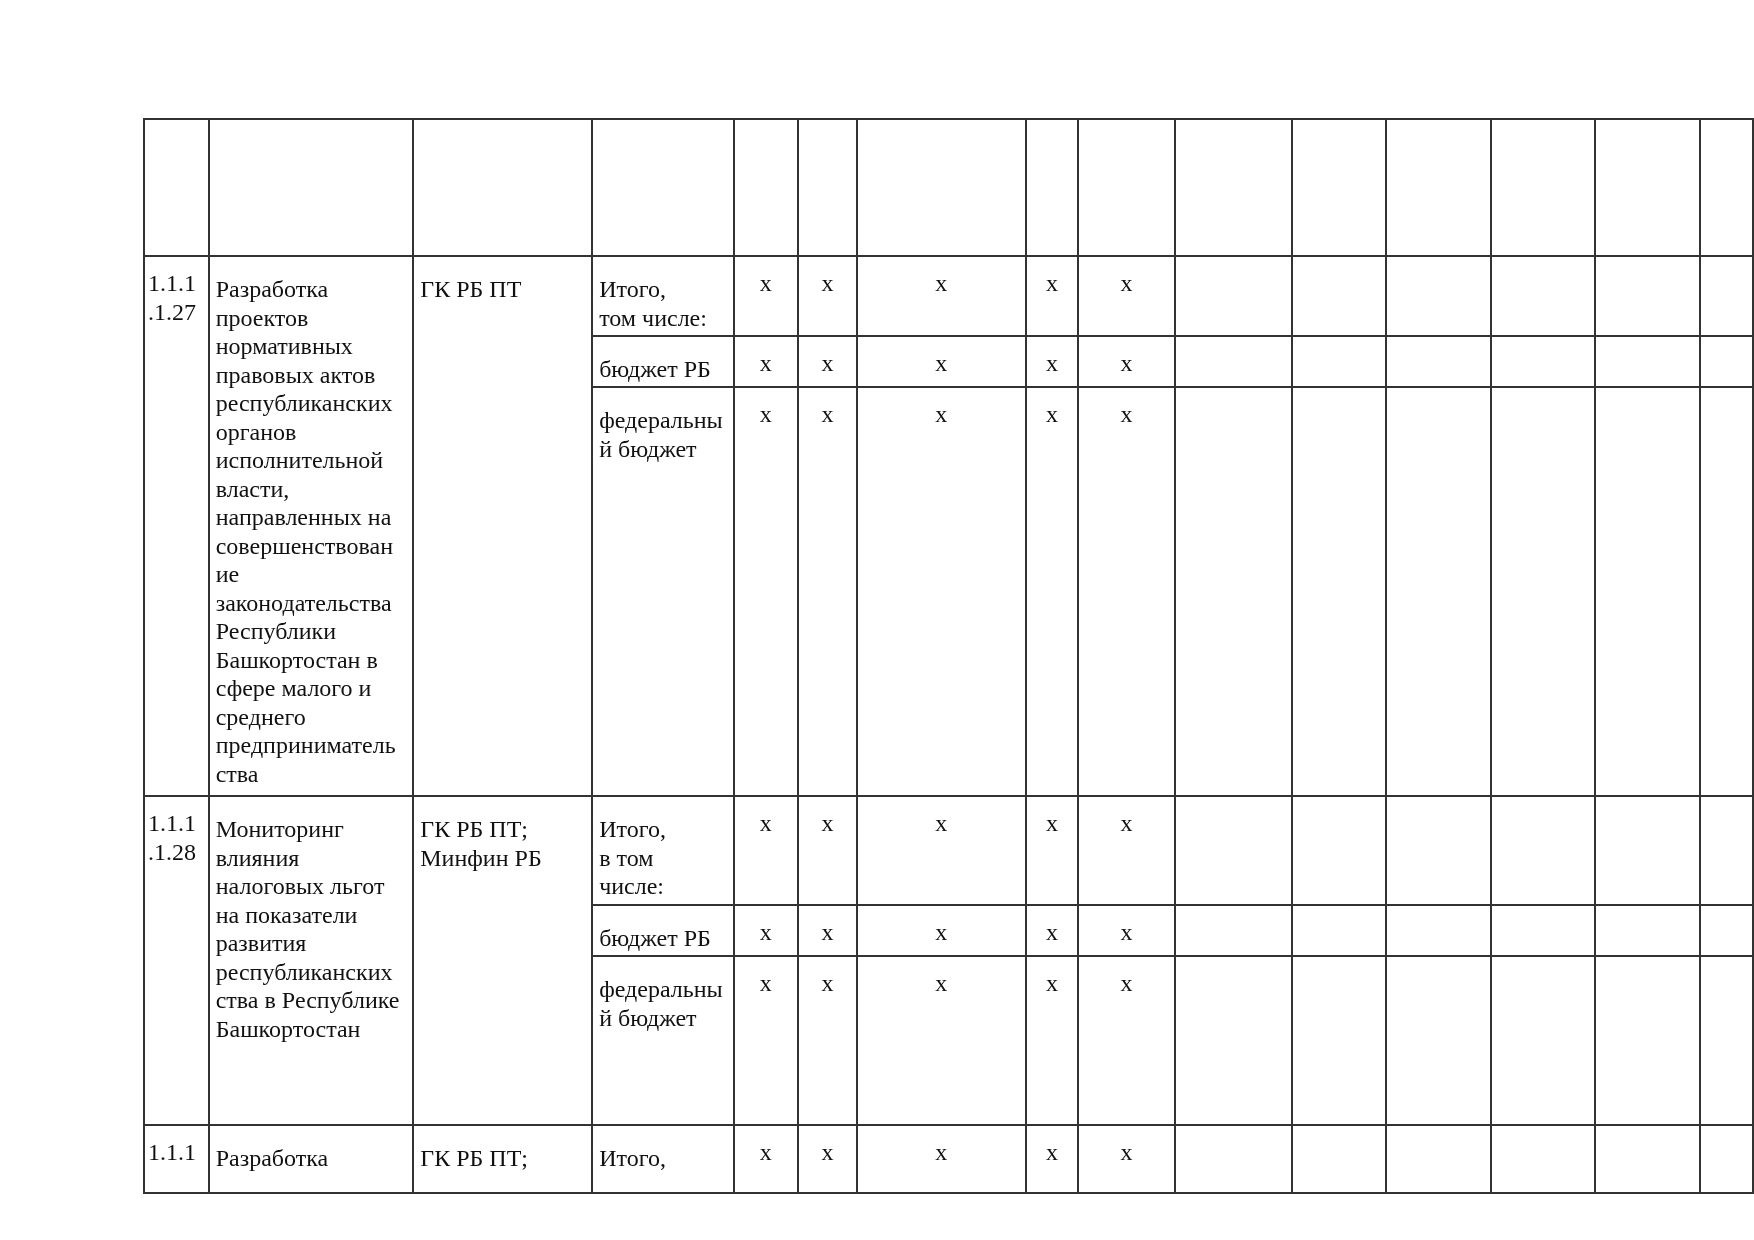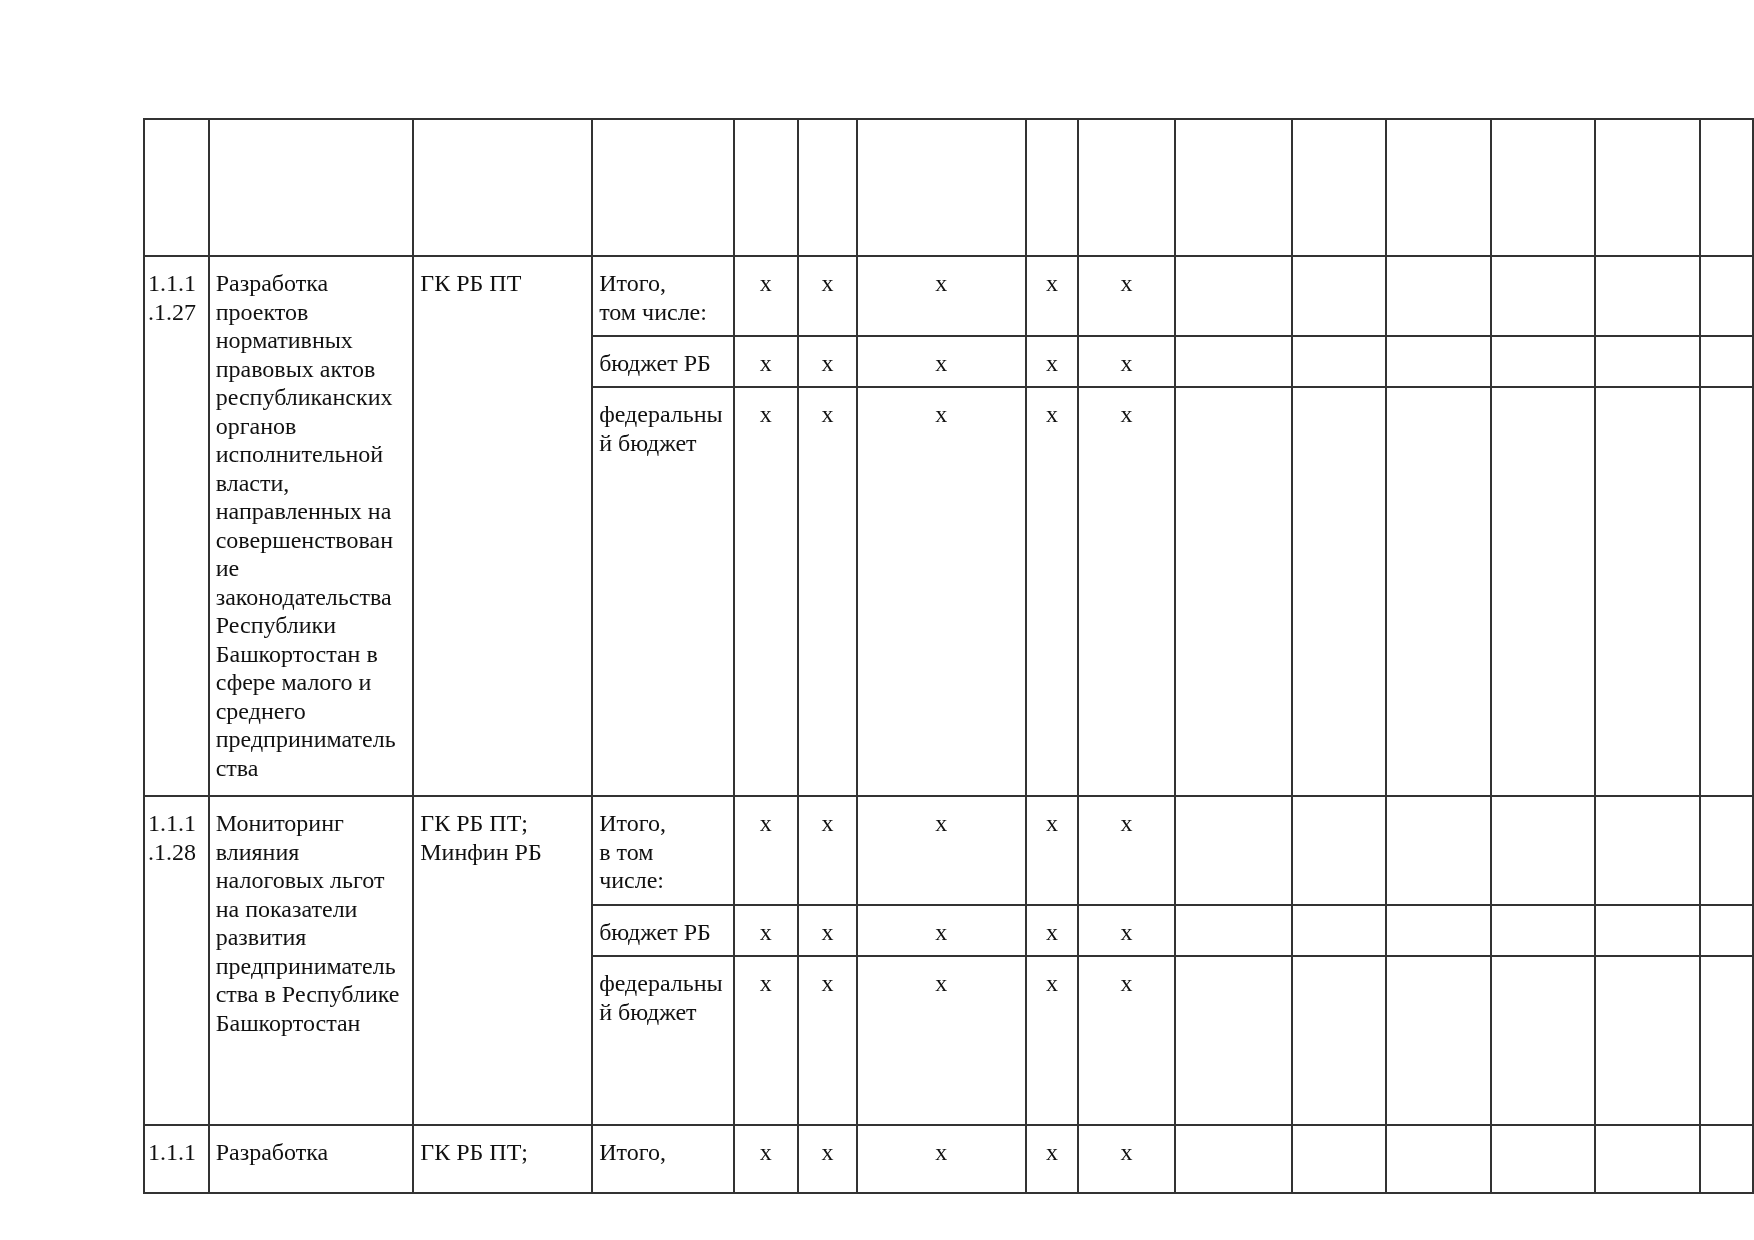--- a/index.html
+++ b/index.html
@@ -1,21 +1,21 @@
 <!DOCTYPE html>
 <html><head>
 <meta charset="utf-8">
 <style>
   html, body { margin: 0; padding: 0; background: #ffffff; }
   body { width: 1754px; height: 1240px; position: relative; overflow: hidden;
          font-family: "Liberation Serif", "DejaVu Serif", serif; color: #111; }
   .page { position: absolute; left: 0; top: 0; width: 1754px; height: 988px; }
   table.grid { position: absolute; left: 143px; top: 118px; border-collapse: collapse; table-layout: fixed; }
   table.grid td { border: 2px solid #333; padding: 0; vertical-align: top; font-size: 24px; line-height: 28.5px; overflow: hidden; }
-  .txt { padding: 12px 6px 0 6px; display: block; white-space: pre-line; }
+  .txt { padding: 18px 6px 0 6px; display: block; white-space: pre-line; }
   .num { padding: 12px 2px 0 3px; display: block; white-space: pre-line; }
   .x { text-align: center; padding-top: 12px; display: block; }
 </style>
 </head>
 <body>
 
 <div class="page">
 <table class="grid">
   <colgroup>
     <col style="width:66px">
@@ -166,21 +166,21 @@
     <td rowspan="3">
             <span class="num">1.1.1
 .1.28</span>
           </td>
     <td rowspan="3">
             <span class="txt">Мониторинг
 влияния
 налоговых льгот
 на показатели
 развития
-предприниматель
+республиканских
 ства в Республике
 Башкортостан</span>
           </td>
     <td rowspan="3">
             <span class="txt">ГК РБ ПТ;
 Минфин РБ</span>
           </td>
     <td>
             <span class="txt">Итого,
 в том

